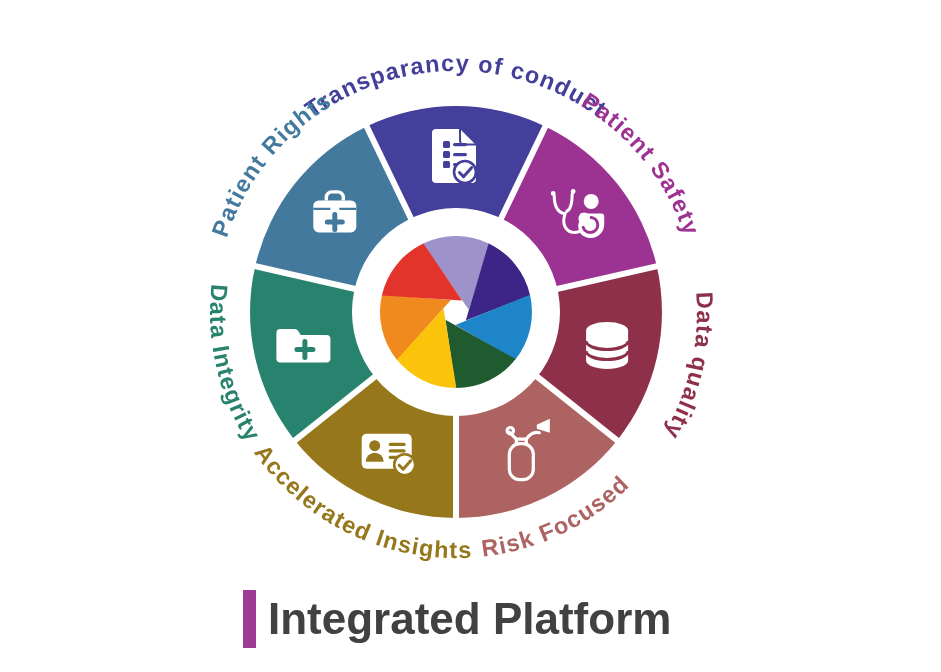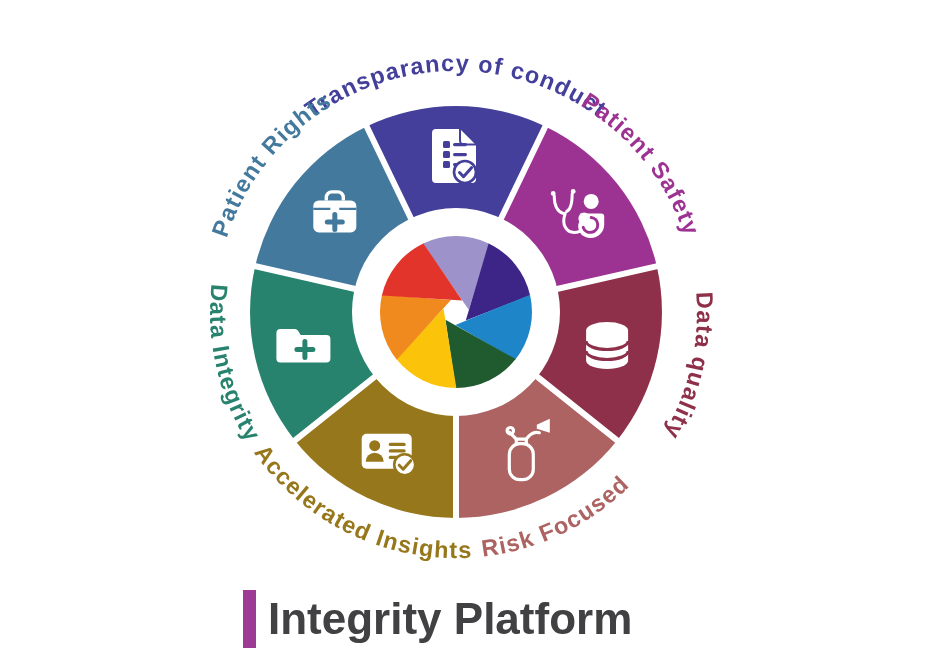--- a/index.html
+++ b/index.html
@@ -109,15 +109,15 @@
       <text font-size="23.5" font-weight="bold" letter-spacing="1.2" fill="#ad6361" font-family="&quot;Liberation Sans&quot;, sans-serif"><textPath href="#labarc3" startOffset="50%" text-anchor="middle">Risk Focused</textPath></text>
       <path id="labarc4" d="M 210.7 330.4 A 246 246 0 0 0 594.6 515.3" fill="none"></path>
       <text font-size="23.5" font-weight="bold" letter-spacing="1.2" fill="#97771b" font-family="&quot;Liberation Sans&quot;, sans-serif"><textPath href="#labarc4" startOffset="50%" text-anchor="middle">Accelerated Insights</textPath></text>
       <path id="labarc5" d="M 288.7 131.7 A 246 246 0 0 0 383.5 547.1" fill="none"></path>
       <text font-size="23.5" font-weight="bold" letter-spacing="1.2" fill="#28836e" font-family="&quot;Liberation Sans&quot;, sans-serif"><textPath href="#labarc5" startOffset="50%" text-anchor="middle">Data Integrity</textPath></text>
       <path id="labarc6" d="M 231.7 400.0 A 241 241 0 0 1 491.9 73.7" fill="none"></path>
       <text font-size="23.5" font-weight="bold" letter-spacing="1.2" fill="#44799e" font-family="&quot;Liberation Sans&quot;, sans-serif"><textPath href="#labarc6" startOffset="50%" text-anchor="middle">Patient Rights</textPath></text>
     </svg>
   <div class="title-row">
     <span class="accent-bar" style="background: rgb(156, 58, 148);"></span>
-    <div class="title" style="color: rgb(65, 64, 66);">Integrity Platform</div>
+    <div class="title" style="color: rgb(65, 64, 66);">Integrated Platform</div>
   </div>
 </div>
 
 </body></html>

